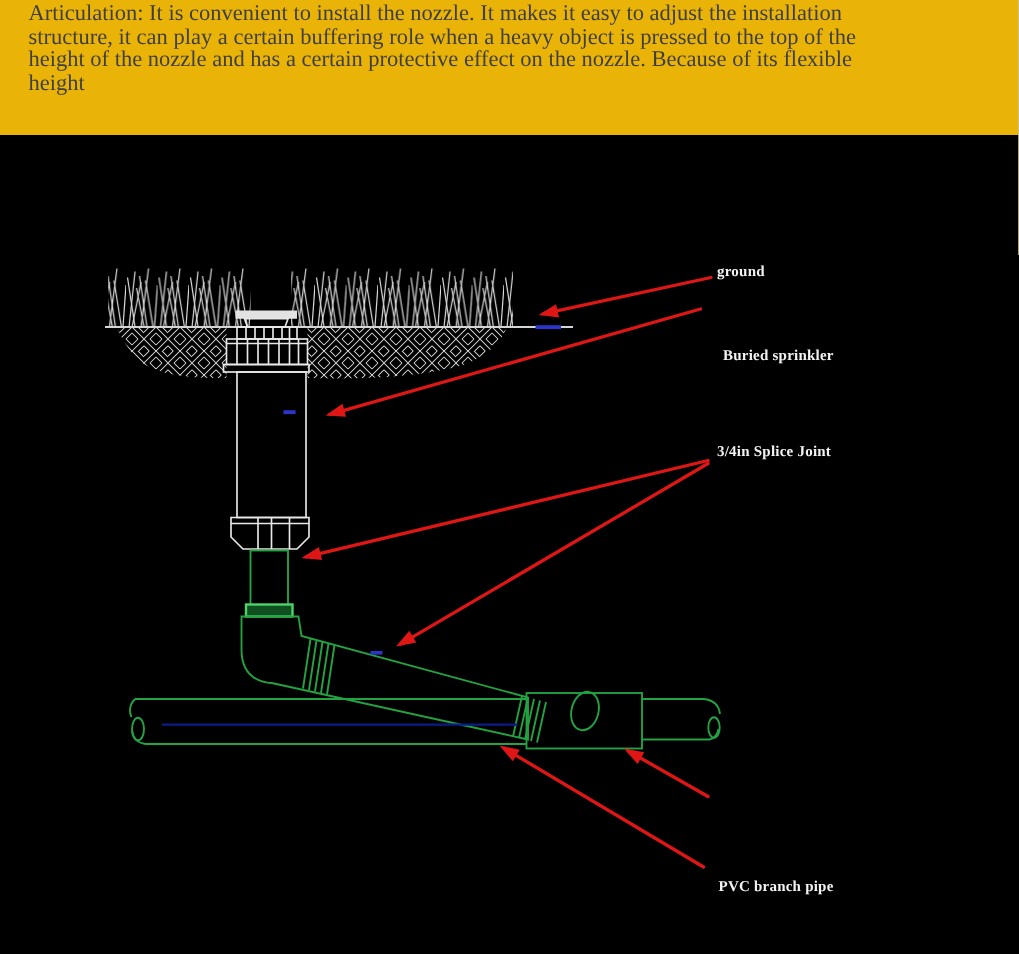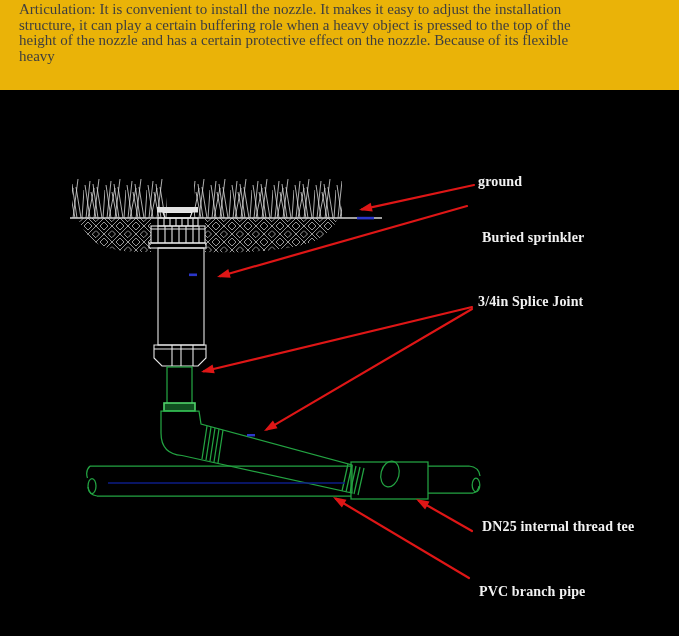--- a/index.html
+++ b/index.html
@@ -6,21 +6,21 @@
     --arrow-red:#de1616; --pipe-green:#23a342; --pipe-green-bright:#4fd36a;
     --cad-white:#e8e8e8; --snap-blue:#2b36c9; --panel-bg:#000; --text-gray:#3f3f3f;
   }
   html,body{margin:0;padding:0;background:#fff;}
   .page{position:relative;width:679px;height:636px;background:#eab308;overflow:hidden;
         font-family:Liberation Serif, serif;}
   .intro{position:absolute;left:19px;top:2px;width:650px;
          font-size:15px;line-height:15.5px;color:var(--text-gray);}
   .panel{position:absolute;left:0;top:90px;width:679px;height:546px;background:var(--panel-bg);}
   .panel svg{position:absolute;left:0;top:0;}
-  .cad-label{position:absolute;color:#f2f2f2;font-size:14px;font-weight:600;
+  .cad-label{position:absolute;color:#f2f2f2;font-size:10px;font-weight:600;
              line-height:16px;letter-spacing:.15px;white-space:nowrap;}
   .lbl-ground{left:478px;top:84px;}
   .lbl-buried{left:482px;top:108px;margin-top:32px;}
   .lbl-splice{left:478px;top:204px;}
   .lbl-tee{left:482px;top:429px;}
   .lbl-pvc{left:479px;top:494px;}
   
   .w{stroke:var(--cad-white);stroke-width:1.1;fill:none;}
   .wfill{fill:#e2e2e2;stroke:none;}
   .wline{stroke:#d5d5d5;stroke-width:1.3;fill:none;}
@@ -35,21 +35,21 @@
 </style>
 </head>
 <body>
 
 <div class="page">
 
   <div class="intro">
     <div>Articulation: It is convenient to install the nozzle. It makes it easy to adjust the installation</div>
     <div>structure, it can play a certain buffering role when a heavy object is pressed to the top of the</div>
     <div>height of the nozzle and has a certain protective effect on the nozzle. Because of its flexible</div>
-    <div>heavy</div>
+    <div>height</div>
   </div>
 
   <div class="panel">
     <svg width="679" height="546" viewBox="0 0 679 546">
       <defs>
         <pattern id="grass" x="0" y="88" width="21" height="40" patternUnits="userSpaceOnUse">
           <g class="grassline">
             <path d="M2,40 L6,3"></path>
               <path d="M6,40 L1,7"></path>
               <path d="M10,40 L15,1"></path>
@@ -140,17 +140,16 @@
       </g>
       <g>
         <line x1="469" y1="488" x2="336" y2="408.8" class="r"></line>
         <polygon points="333,407 346.5,409.8 341.9,417.5" class="rf"></polygon>
       </g>
     </svg>
 
     <div class="cad-label lbl-ground">ground</div>
     <div class="cad-label lbl-buried">Buried sprinkler</div>
     <div class="cad-label lbl-splice">3/4in Splice Joint</div>
-    <div class="cad-label lbl-tee">DN25 internal thread tee</div>
     <div class="cad-label lbl-pvc">PVC branch pipe</div>
   </div>
 
 </div>
 
 </body></html>

